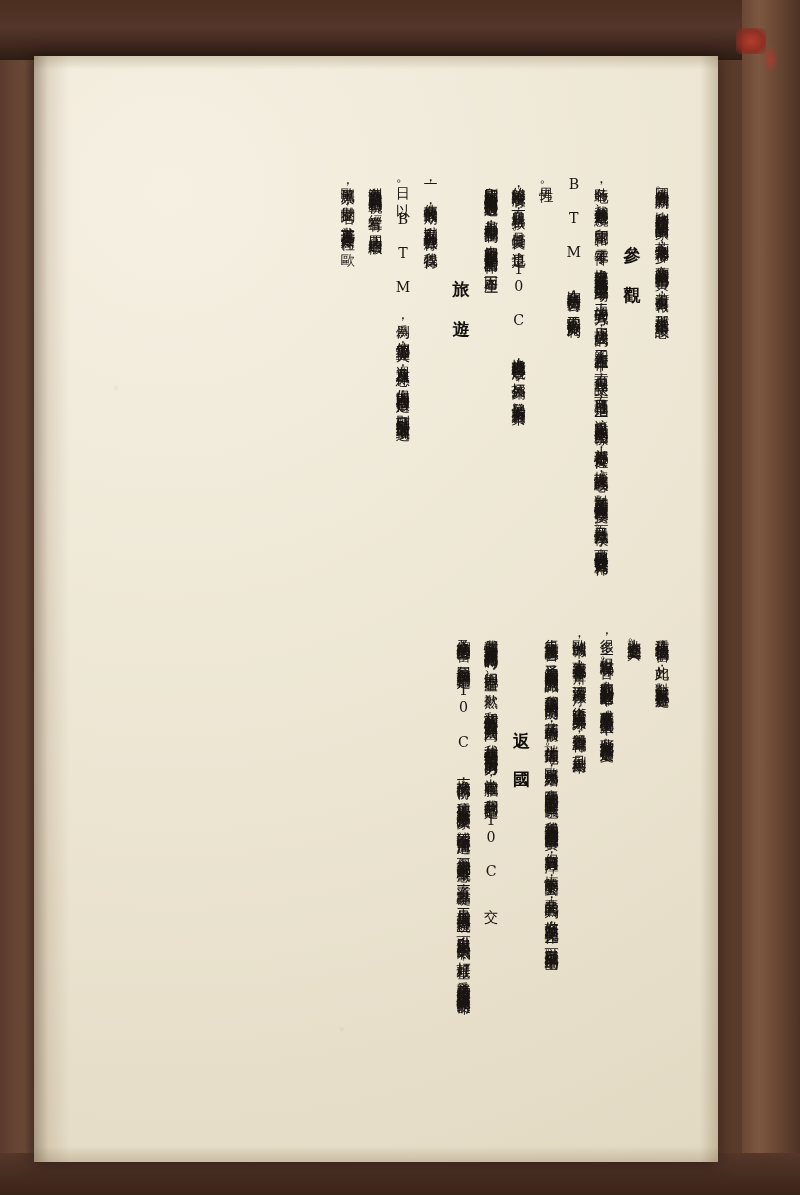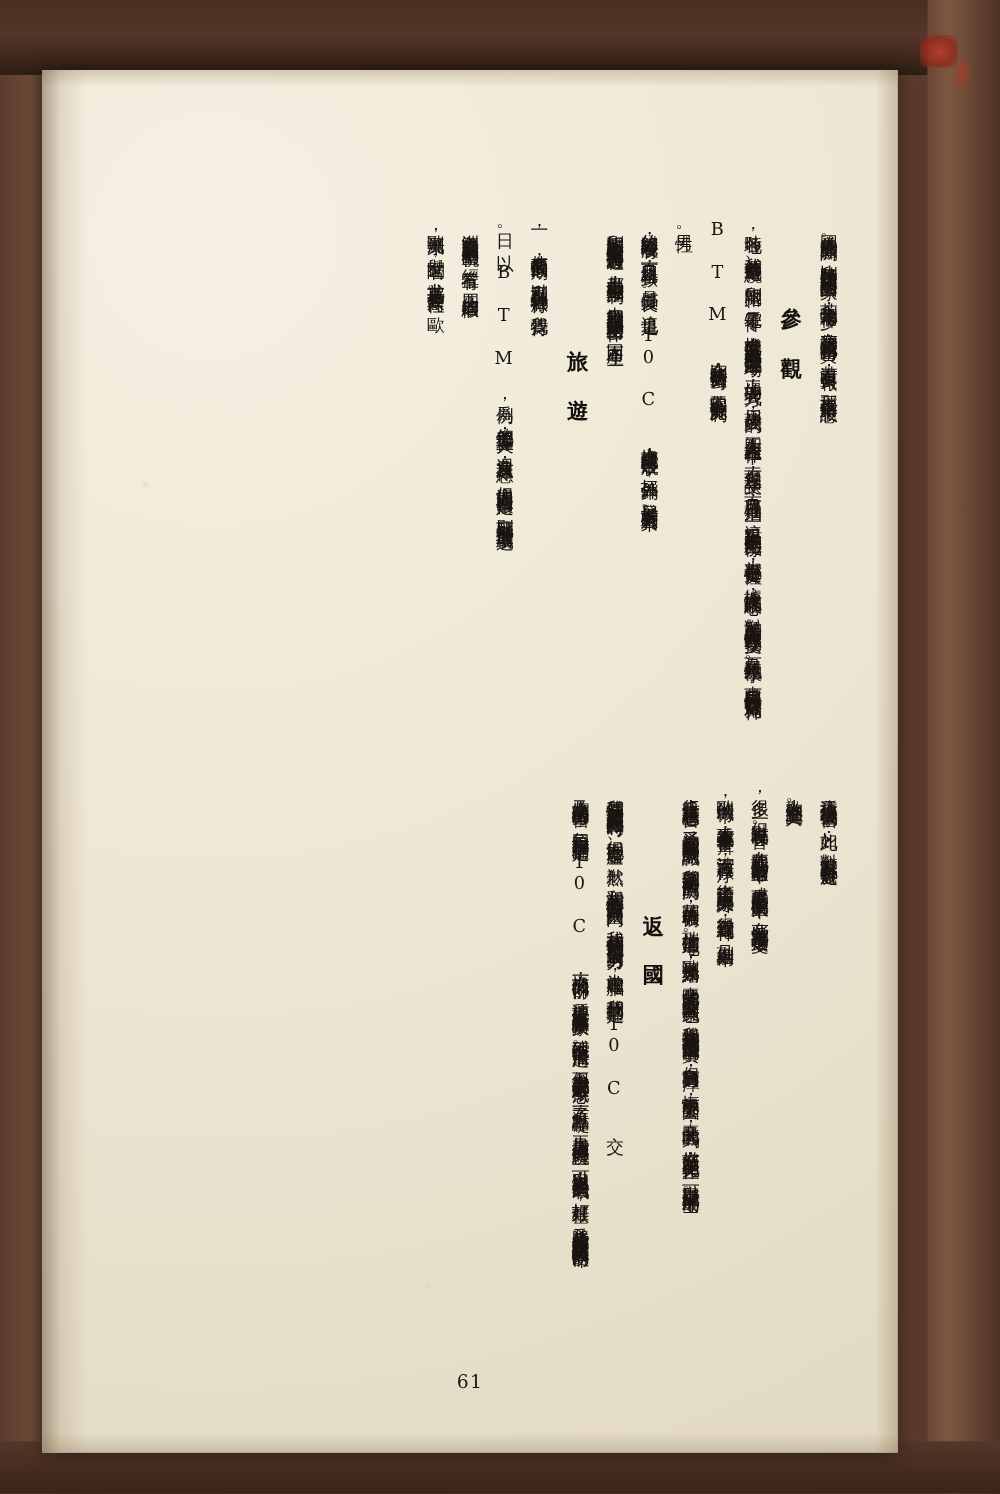--- a/index.html
+++ b/index.html
@@ -213,15 +213,14 @@
         <div class="vcol">很多，但一點也沒有噪音。在此地看不到超齡的老爺車，或者是形態不雅觀的大卡車，有些地方腳踏車仍是最受</div>
         <div class="vcol">歐洲的城市，大致看來都非常整齊，清潔而有秩序，街道除了電車的架線外，很難看到電桿，且到處樹木</div>
         <div class="vcol">行千里路勝讀萬卷書，爲了加深我們對歐洲各國的認識，我們到過了法國的凱旋門，英國的倫敦橋，瑞士的伯溫等地。歐洲風景如繪，臺北的陽明山等並不亞於歐洲景色。我覺得若我們能把這些是鐵的事實，但寶島的日月潭，恒春的墾丁公園，臺北民的共鳴，做好全面的美化工作，一定可以變成亞洲的瑞士。</div>
         <div class="heading deep">返 國</div>
         <div class="vcol">我們滿懷着希望與熱誠前往比利時時，但卽抱着空虛、歉然、和渺茫的心情於六月廿三日踏入國門，我相信我們全體同仁都盡了最大的努力。由於在電腦，我們到的僅是 10 C 交</div>
         <div class="vcol">及交換網路的分工學習，每位同仁所學到的僅是 10 C 交換機的一部份，這種學習方法有點像瞎子摸象，殘缺不全而無法溝通。但至少我們都有了基本概念，有了這一點基礎，再加上電信的良好傳統，一定可以燃起學習的風氣，打好根基，爲將來的電信建設與維護負起更大的使命。</div>
       </div>
 
     </div>
 
-    <div class="folio">61</div>
   </div>
 </div>
 
 </body></html>

